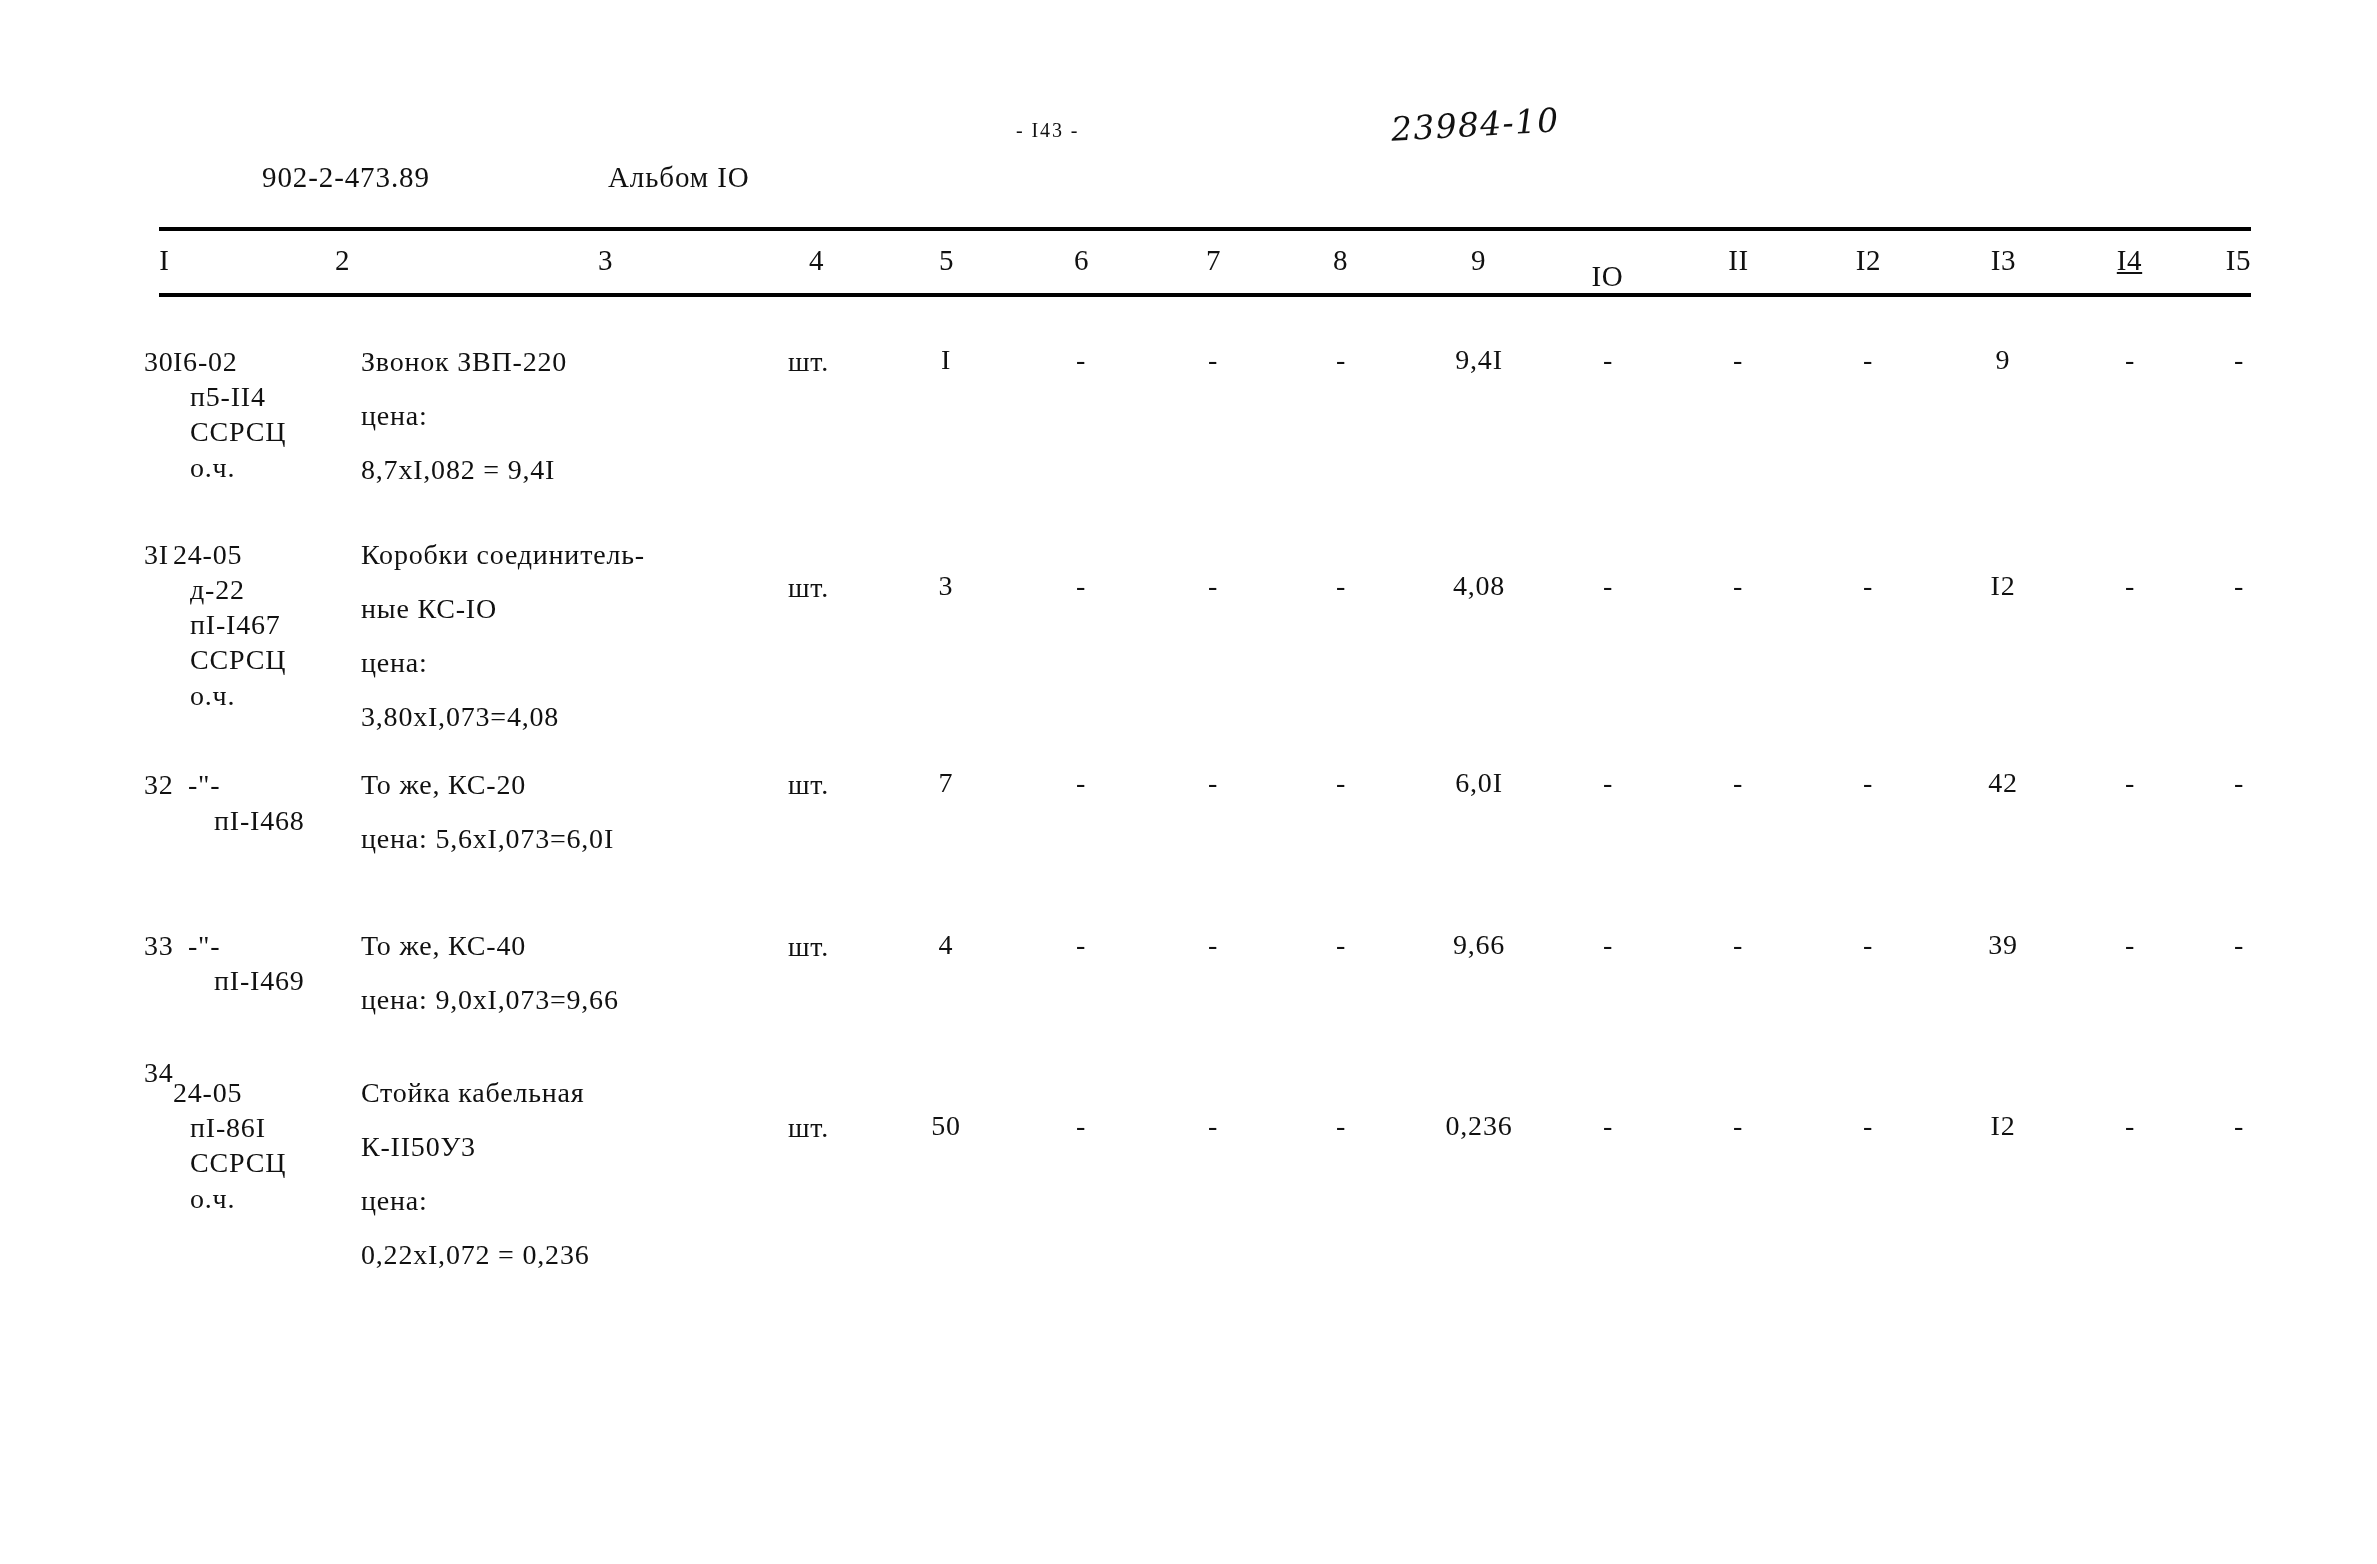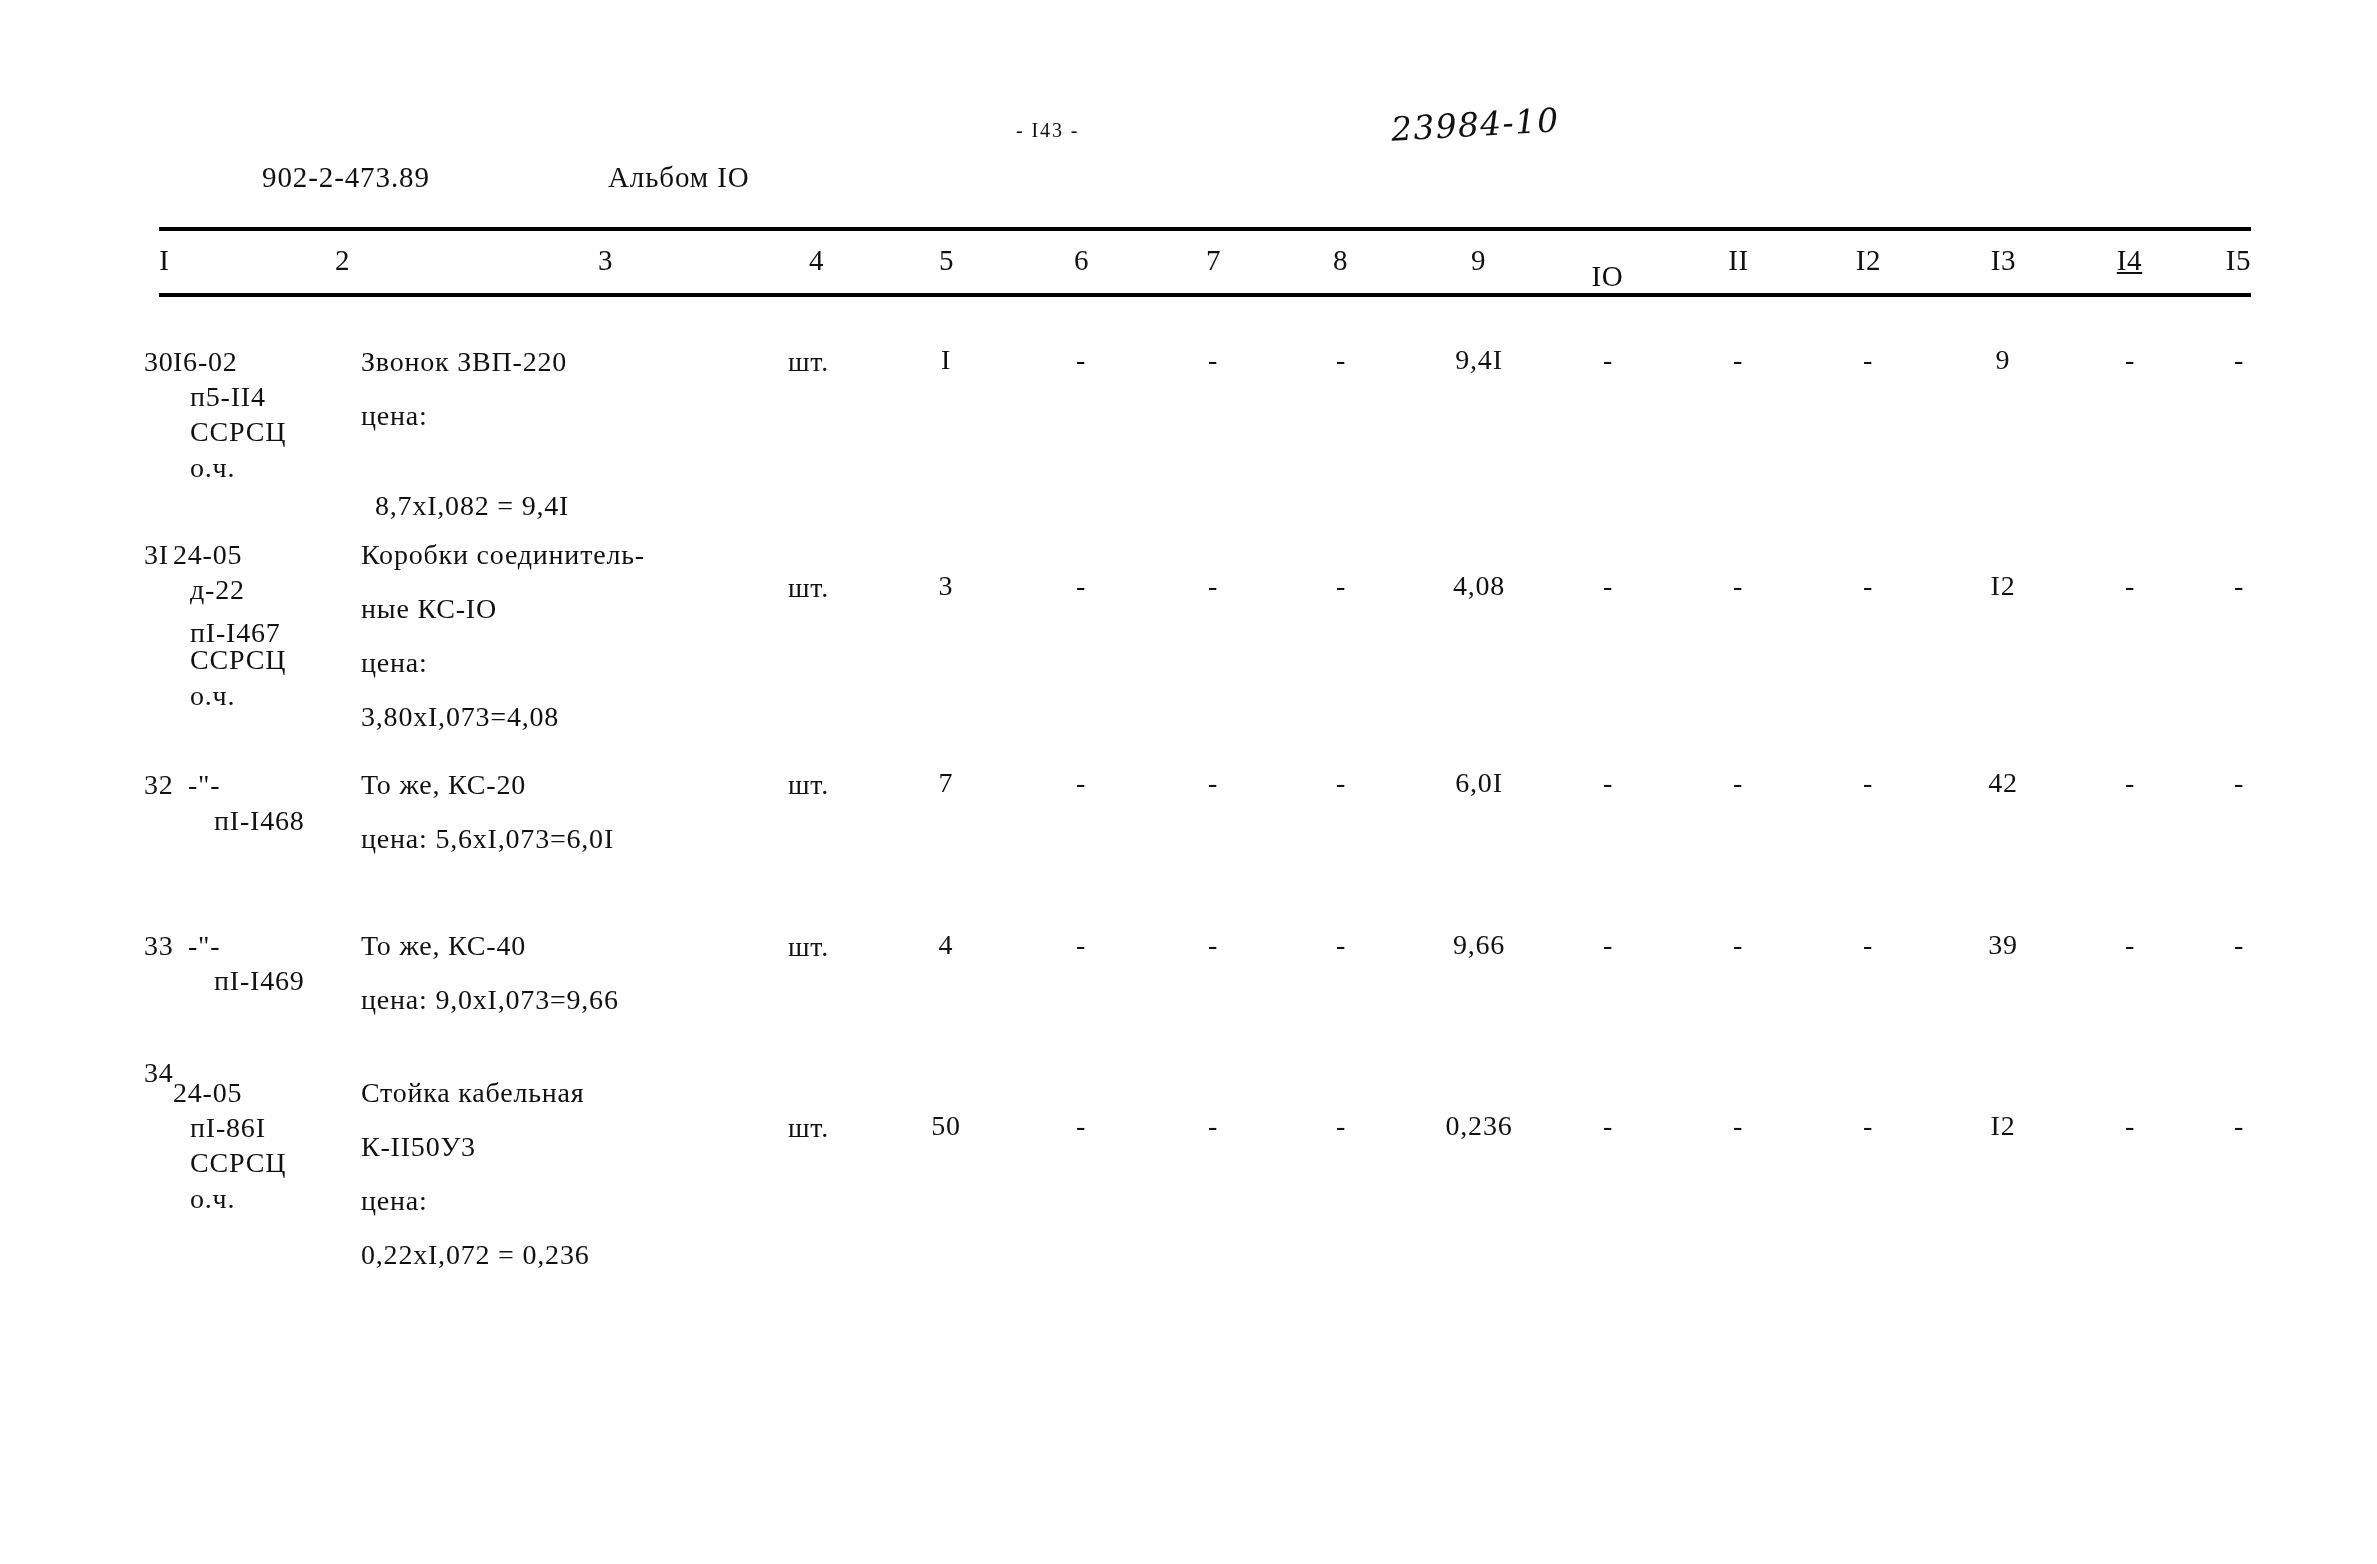--- a/index.html
+++ b/index.html
@@ -147,39 +147,39 @@
 
   <div id="rows-host">
       <div class="row">
         <div class="cell c-num" style="left: 144px; top: 344px;">30</div>
         <div class="code-block" style="left: 173px; top: 344px;">I6-02</div>
         <div class="code-block" style="left: 190px; top: 379px;">п5-II4</div>
         <div class="code-block" style="left: 190px; top: 414px;">ССРСЦ</div>
         <div class="code-block" style="left: 190px; top: 450px;">о.ч.</div>
         <div class="name-block" style="left: 361px; top: 344px;">Звонок ЗВП-220</div>
         <div class="name-block" style="left: 361px; top: 398px;">цена:</div>
-        <div class="name-block" style="left: 375px; top: 452px; margin-top: 36px;">8,7хI,082 = 9,4I</div>
+        <div class="name-block" style="left: 361px; top: 452px;">8,7хI,082 = 9,4I</div>
         <div class="cell c-unit" style="left: 788px; top: 344px;">шт.</div>
         <div class="num-cell" style="left: 877px; width: 138px; top: 344px;">I</div>
         <div class="num-cell" style="left: 1012px; width: 138px; top: 344px;">-</div>
         <div class="num-cell" style="left: 1144px; width: 138px; top: 344px;">-</div>
         <div class="num-cell" style="left: 1272px; width: 138px; top: 344px;">-</div>
         <div class="num-cell" style="left: 1410px; width: 138px; top: 344px;">9,4I</div>
         <div class="num-cell" style="left: 1539px; width: 138px; top: 344px;">-</div>
         <div class="num-cell" style="left: 1669px; width: 138px; top: 344px;">-</div>
         <div class="num-cell" style="left: 1799px; width: 138px; top: 344px;">-</div>
         <div class="num-cell" style="left: 1934px; width: 138px; top: 344px;">9</div>
         <div class="num-cell" style="left: 2061px; width: 138px; top: 344px;">-</div>
         <div class="num-cell" style="left: 2170px; width: 138px; top: 344px;">-</div>
       </div>
       <div class="row">
         <div class="cell c-num" style="left: 144px; top: 537px;">3I</div>
         <div class="code-block" style="left: 173px; top: 537px;">24-05</div>
         <div class="code-block" style="left: 190px; top: 572px;">д-22</div>
-        <div class="code-block" style="left: 190px; top: 607px; margin-top: 8px;">пI-I467</div>
+        <div class="code-block" style="left: 190px; top: 607px;">пI-I467</div>
         <div class="code-block" style="left: 190px; top: 642px;">ССРСЦ</div>
         <div class="code-block" style="left: 190px; top: 678px;">о.ч.</div>
         <div class="name-block" style="left: 361px; top: 537px;">Коробки соединитель-</div>
         <div class="name-block" style="left: 361px; top: 591px;">ные КС-IO</div>
         <div class="name-block" style="left: 361px; top: 645px;">цена:</div>
         <div class="name-block" style="left: 361px; top: 699px;">3,80хI,073=4,08</div>
         <div class="cell c-unit" style="left: 788px; top: 570px;">шт.</div>
         <div class="num-cell" style="left: 877px; width: 138px; top: 570px;">3</div>
         <div class="num-cell" style="left: 1012px; width: 138px; top: 570px;">-</div>
         <div class="num-cell" style="left: 1144px; width: 138px; top: 570px;">-</div>

